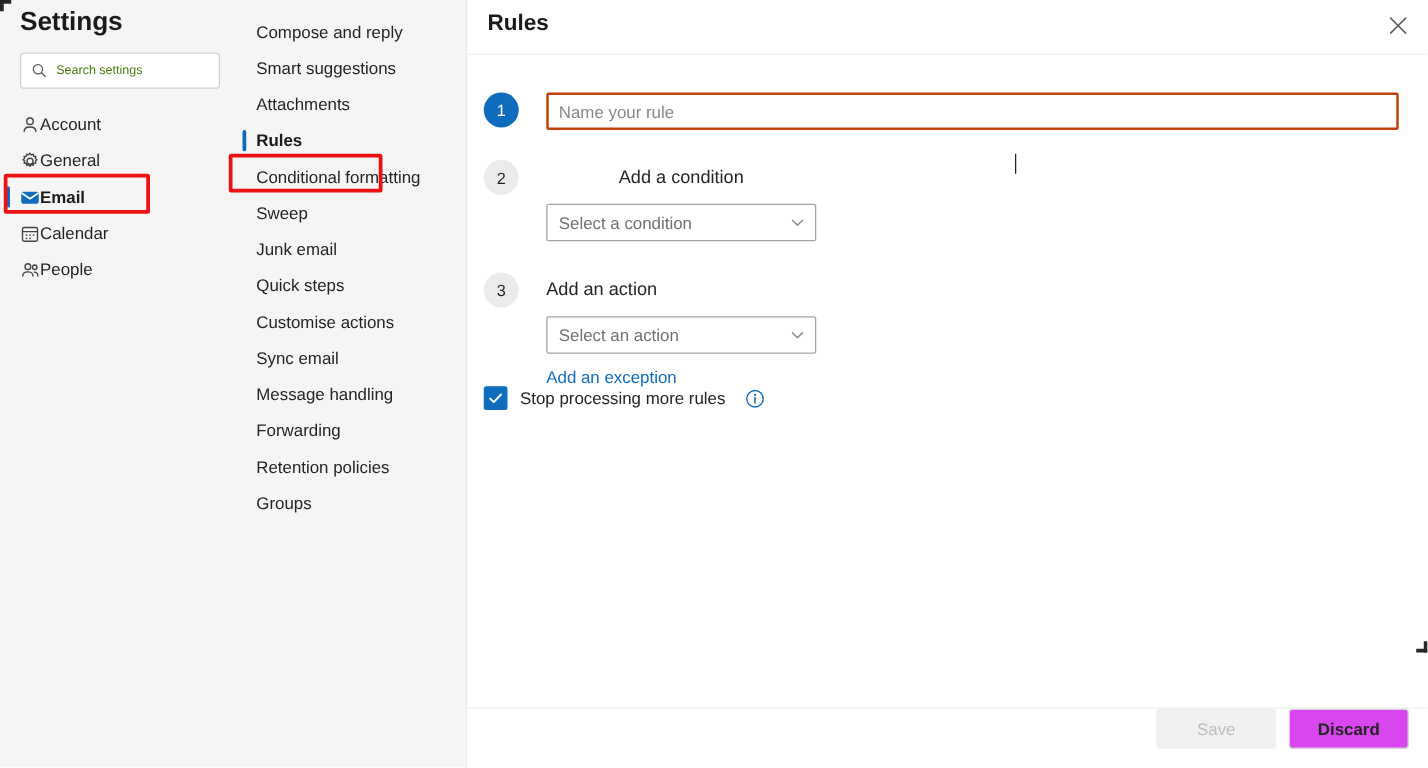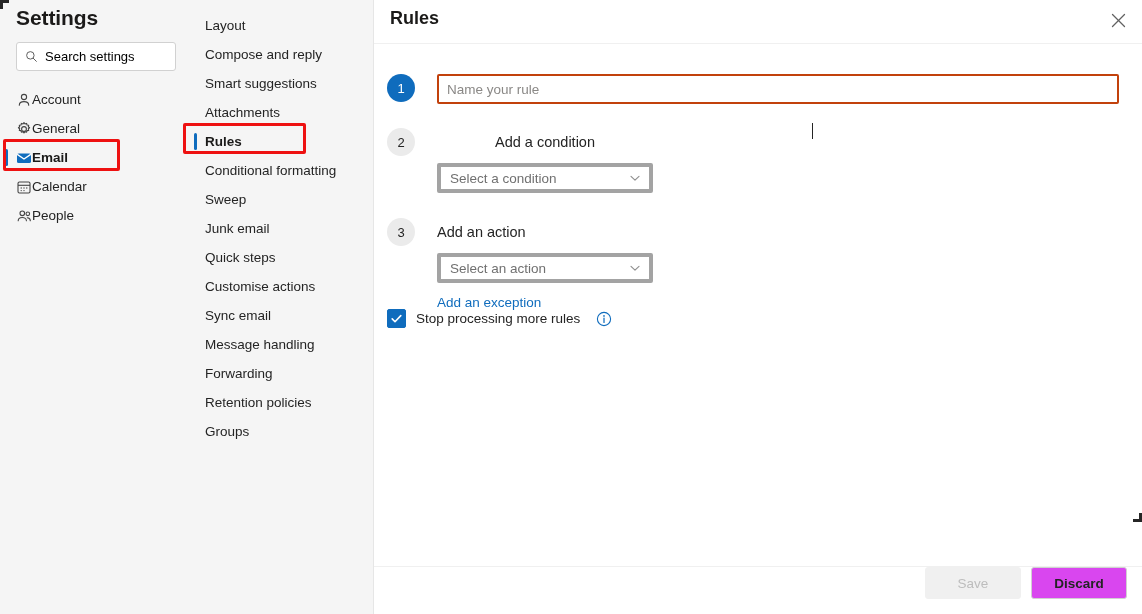--- a/index.html
+++ b/index.html
@@ -48,22 +48,22 @@
     background: #ffffff;
     border: 1px solid #d1d1d1;
     border-radius: 3px;
     display: flex;
     align-items: center;
     padding: 0 8px;
     gap: 7px;
   }
   .search-icon { flex: 0 0 13px; width: 13px; height: 13px; display:block; }
   .search-placeholder {
-    font-size: 13px;
-    color: #000000;
+    font-size: 10px;
+    color: #4d7c0f;
   }
 
   .nav-list {
     position: absolute;
     left: 0;
     top: 85px;
     width: 187px;
   }
   .nav-item {
     position: relative;
@@ -222,21 +222,21 @@
 
   .step-label {
     font-size: 14.5px;
     color: #242424;
     line-height: 28px;
   }
 
   .combo {
     width: 216px;
     height: 30px;
-    border: 4px solid #a3a3a3;
+    border: 1px solid #a3a3a3;
     border-radius: 2px;
     background: #ffffff;
     display: flex;
     align-items: center;
     padding: 0 8px 0 9px;
     justify-content: space-between;
     cursor: pointer;
   }
   .combo-text { font-size: 13.5px; color: #707070; }
 
@@ -400,23 +400,20 @@
 
     </div>
 
     <div class="annot" style="left:3px; top:139px; width:117px; height:32px;"></div>
   </div>
 
   <div class="midcol">
     <div class="sub-list">
 
       <div class="sub-item">
-        <span class="sub-label">Layout</span>
-        </div>
-      <div class="sub-item">
         <span class="sub-label">Compose and reply</span>
         </div>
       <div class="sub-item">
         <span class="sub-label">Smart suggestions</span>
         </div>
       <div class="sub-item">
         <span class="sub-label">Attachments</span>
         </div>
       <div class="sub-item selected">
         <span class="sub-label">Rules</span>

